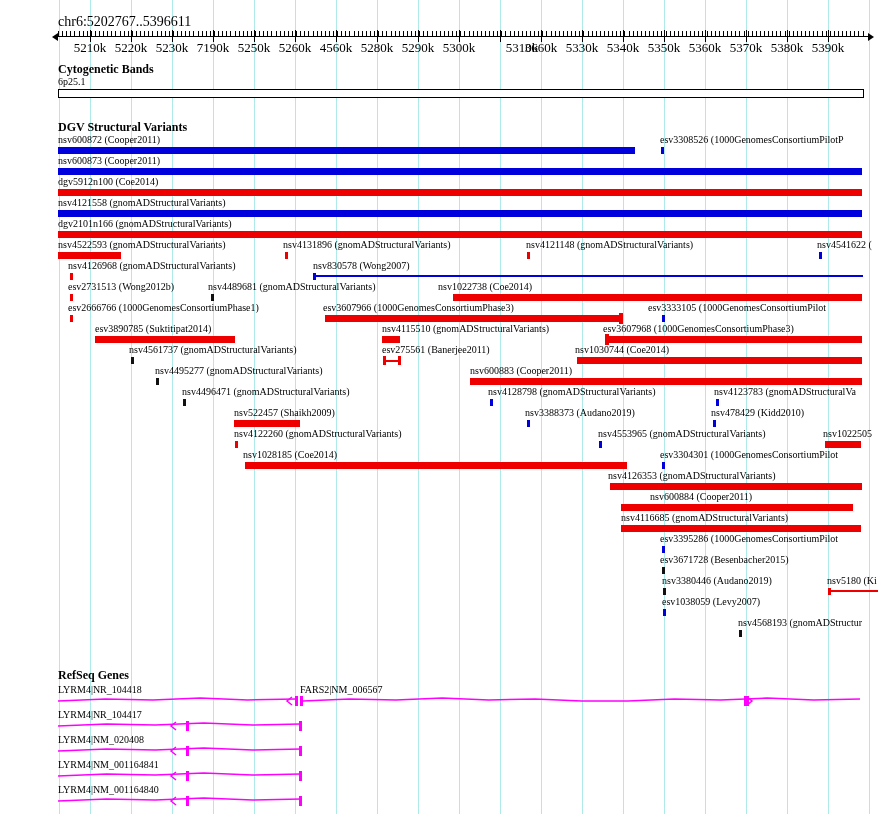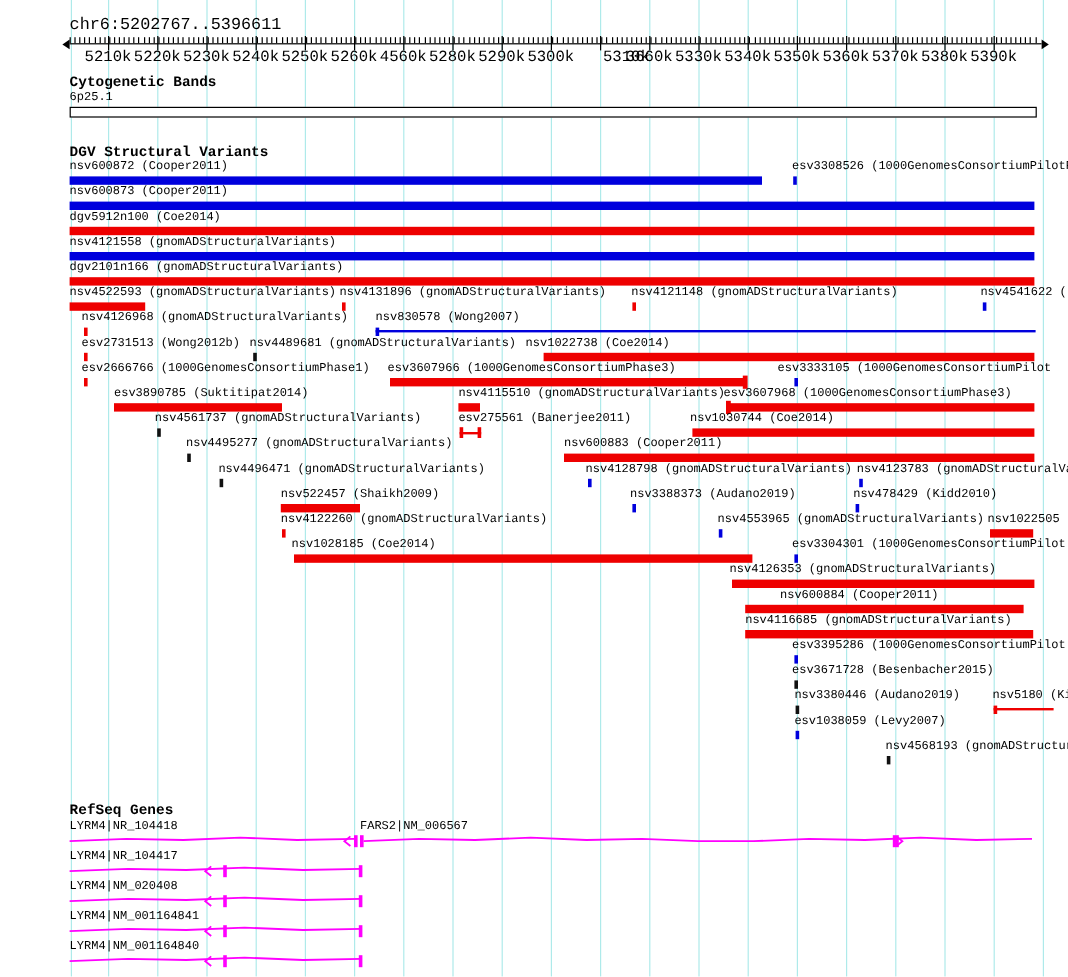--- a/index.html
+++ b/index.html
@@ -1,18 +1,18 @@
 <!DOCTYPE html>
 <html><head>
 <meta charset="utf-8">
 <style>
   html,body{margin:0;padding:0;background:#fff;}
   #screen{
     position:relative;width:890px;height:814px;overflow:hidden;background:#fff;
-    font-family:Liberation Mono, monospace;color:#000;
+    font-family:Liberation Serif, serif;color:#000;
   }
   .grid{position:absolute;top:0;bottom:0;width:1px;background:#aeeaea;}
   .lbl{position:absolute;font-size:10px;line-height:12px;white-space:pre;}
   .hdr{position:absolute;font-size:12px;font-weight:bold;line-height:13px;white-space:pre;}
   .chr{position:absolute;font-size:14px;line-height:15px;white-space:pre;}
   .rlbl{position:absolute;font-size:13px;line-height:14px;white-space:pre;transform:translateX(-50%);}
   .bar{position:absolute;height:7px;}
   .tick{position:absolute;width:3px;height:7px;}
   .hline{position:absolute;height:2px;}
   .vcap{position:absolute;width:3px;}
@@ -251,21 +251,21 @@
       <div class="mtick" style="left: 854px; top: 31px; height: 5px;"></div>
       <div class="mtick" style="left: 858px; top: 31px; height: 5px;"></div>
       <div class="mtick" style="left: 863px; top: 31px; height: 5px;"></div>
       <div class="mtick" style="left: 90px; top: 30px; height: 12px;"></div>
       <div class="rlbl" style="left: 90px; top: 41px;">5210k</div>
       <div class="mtick" style="left: 131px; top: 30px; height: 12px;"></div>
       <div class="rlbl" style="left: 131px; top: 41px;">5220k</div>
       <div class="mtick" style="left: 172px; top: 30px; height: 12px;"></div>
       <div class="rlbl" style="left: 172px; top: 41px;">5230k</div>
       <div class="mtick" style="left: 213px; top: 30px; height: 12px;"></div>
-      <div class="rlbl" style="left: 213px; top: 41px;">5240k</div>
+      <div class="rlbl" style="left: 213px; top: 41px;">7190k</div>
       <div class="mtick" style="left: 254px; top: 30px; height: 12px;"></div>
       <div class="rlbl" style="left: 254px; top: 41px;">5250k</div>
       <div class="mtick" style="left: 295px; top: 30px; height: 12px;"></div>
       <div class="rlbl" style="left: 295px; top: 41px;">5260k</div>
       <div class="mtick" style="left: 336px; top: 30px; height: 12px;"></div>
       <div class="rlbl" style="left: 336px; top: 41px;">4560k</div>
       <div class="mtick" style="left: 377px; top: 30px; height: 12px;"></div>
       <div class="rlbl" style="left: 377px; top: 41px;">5280k</div>
       <div class="mtick" style="left: 418px; top: 30px; height: 12px;"></div>
       <div class="rlbl" style="left: 418px; top: 41px;">5290k</div>

